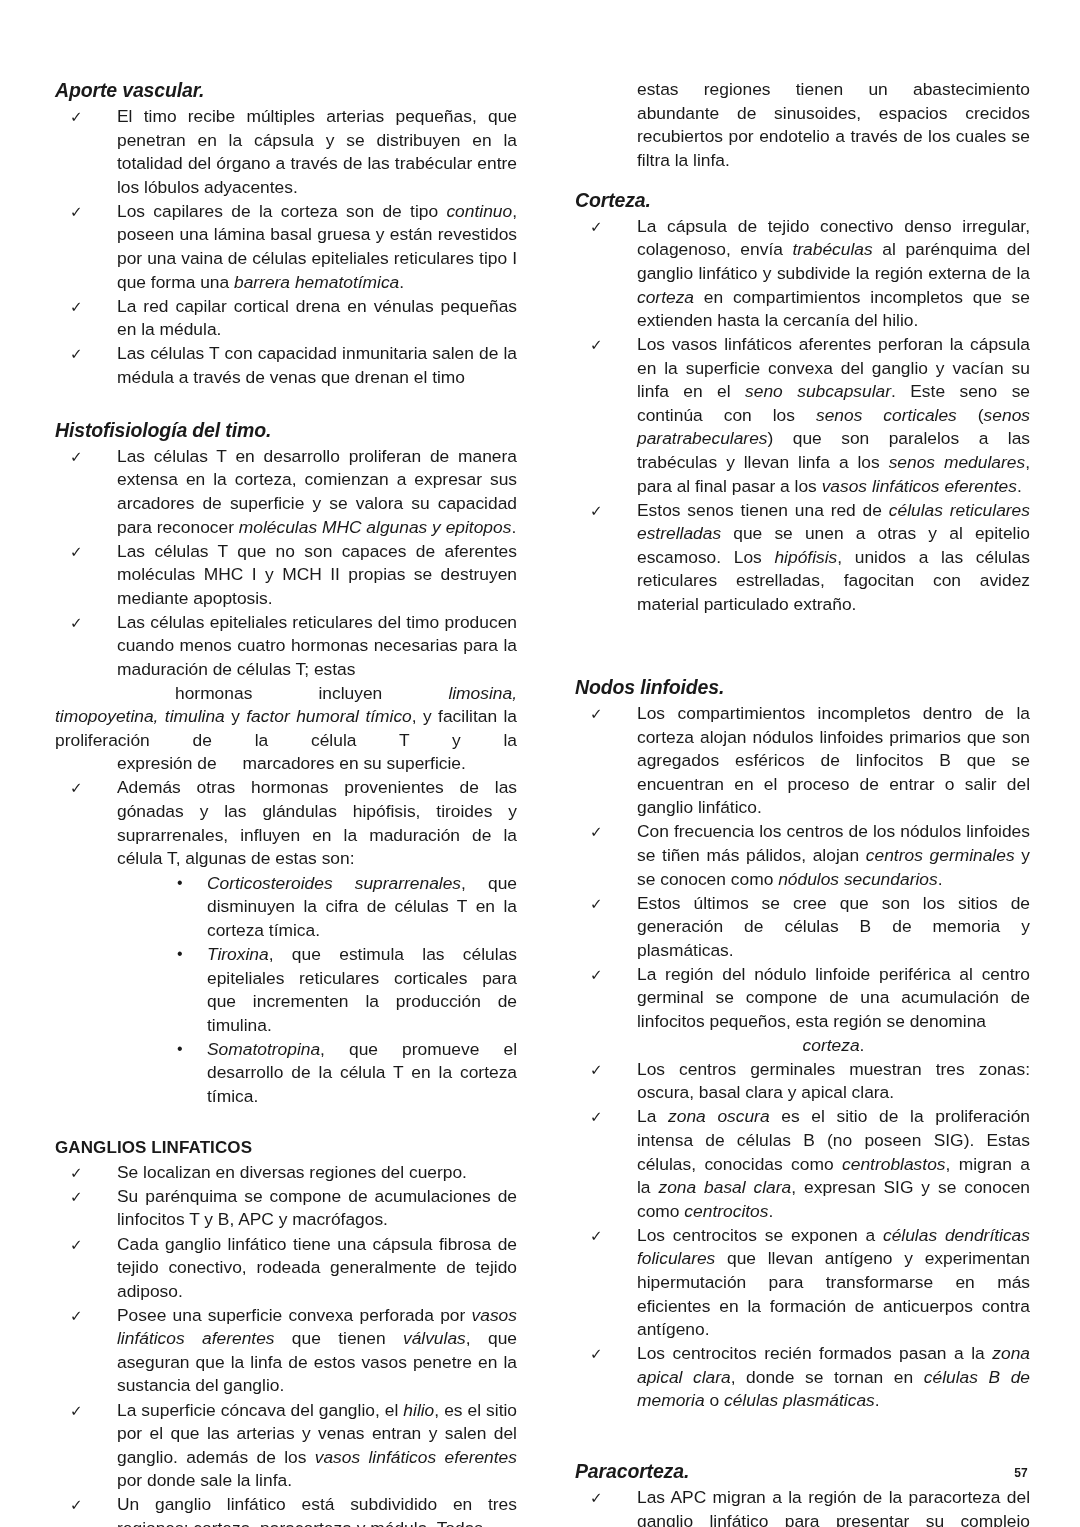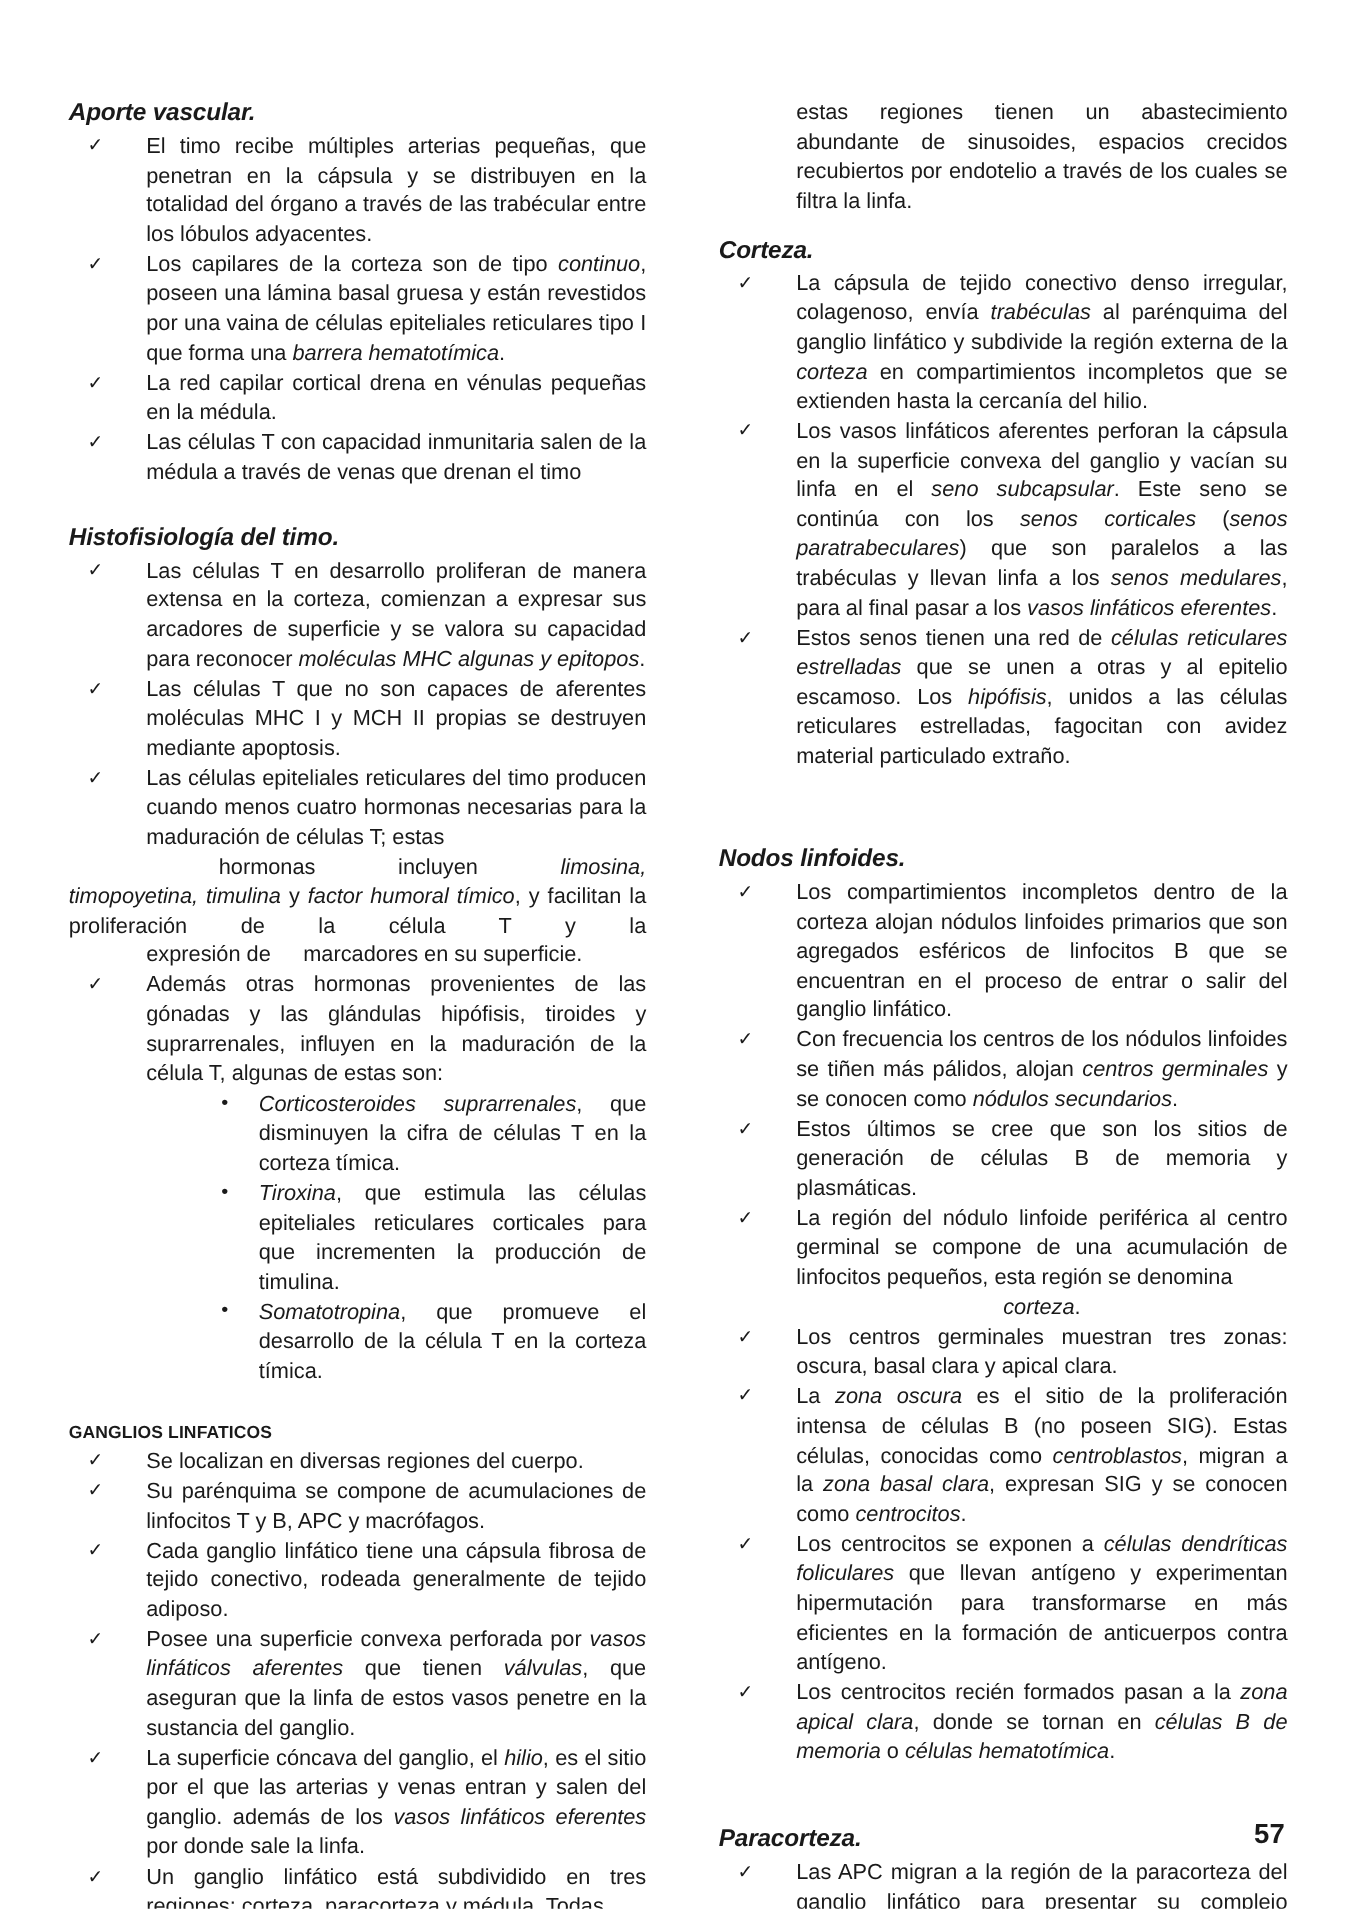--- a/index.html
+++ b/index.html
@@ -38,21 +38,21 @@
     font-size: 19.5px;
     font-weight: bold;
     font-style: italic;
     margin: 0 0 2px 0;
     line-height: 1.28;
     letter-spacing: -0.15px;
   }
   h2.section-heading.upper {
     font-style: normal;
     letter-spacing: 0.1px;
-    font-size: 14px;
+    font-size: 17px;
   }
   .spacer-sm { height: 15px; }
   .spacer-md { height: 28px; }
   .spacer-lg { height: 46px; }
   .spacer-xl { height: 58px; }
 
   
   ul.check-list,
   ul.dot-list {
     list-style: none;
@@ -118,21 +118,21 @@
     text-align: justify;
     text-align-last: justify;
   }
   .gap-word { display: inline-block; width: 26px; }
 
   
   .page-number {
     position: absolute;
     right: 52px;
     bottom: 47px;
-    font-size: 22px;
+    font-size: 12px;
     font-weight: bold;
     letter-spacing: 0.2px;
   }
 </style>
 </head>
 <body>
 
 <div class="page">
   <div class="columns">
 
@@ -284,21 +284,21 @@
         <li>
           <span class="marker">✓</span>
           <span class="txt">La <em>zona oscura</em> es el sitio de la proliferación intensa de células B (no poseen SIG). Estas células, conocidas como <em>centroblastos</em>, migran a la <em>zona basal clara</em>, expresan SIG y se conocen como <em>centrocitos</em>.</span>
         </li>
         <li>
           <span class="marker">✓</span>
           <span class="txt">Los centrocitos se exponen a <em>células dendríticas foliculares</em> que llevan antígeno y experimentan hipermutación para transformarse en más eficientes en la formación de anticuerpos contra antígeno.</span>
         </li>
         <li>
           <span class="marker">✓</span>
-          <span class="txt">Los centrocitos recién formados pasan a la <em>zona apical clara</em>, donde se tornan en <em>células B de memoria</em> o <em>células hematotímica</em>.</span>
+          <span class="txt">Los centrocitos recién formados pasan a la <em>zona apical clara</em>, donde se tornan en <em>células B de memoria</em> o <em>células plasmáticas</em>.</span>
         </li>
       </ul>
 
       <div class="spacer-lg"></div>
 
       <h2 class="section-heading">Paracorteza.</h2>
 
       <ul class="check-list">
         <li>
           <span class="marker">✓</span>

